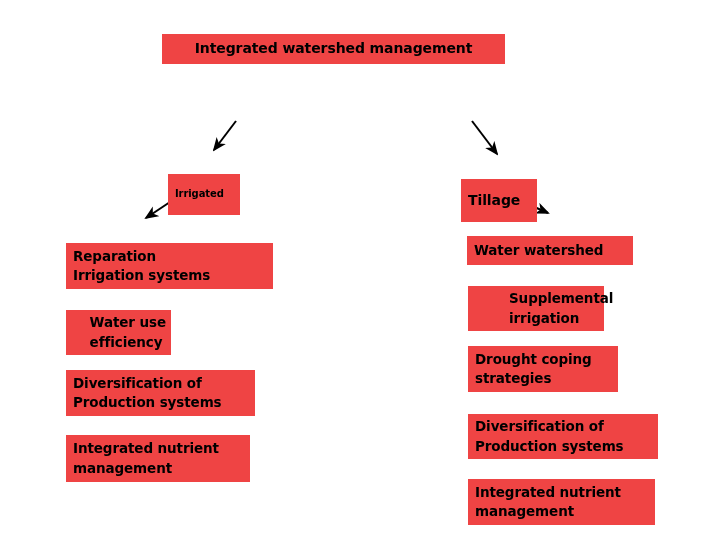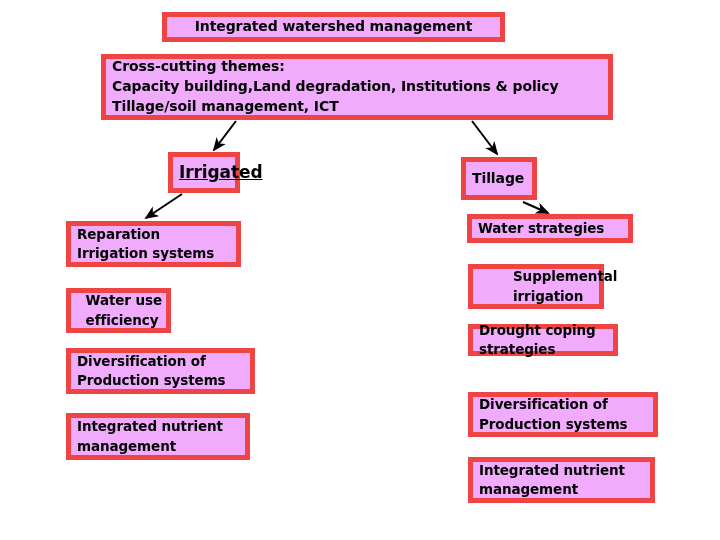--- a/index.html
+++ b/index.html
@@ -13,33 +13,34 @@
   #canvas {
     position: relative;
     width: 720px;
     height: 540px;
     background: #ffffff;
     overflow: hidden;
   }
   .node {
     position: absolute;
     box-sizing: border-box;
-    border: 5px solid #ef4444;
-    background: #f0abfc;
+    border: 1px solid #ef4444;
+    background: #ef4444;
     color: #000000;
     font-family: "DejaVu Sans", sans-serif;
     font-weight: bold;
     font-size: 13.5px;
     line-height: 1.42;
     letter-spacing: -0.1px;
     display: flex;
     flex-direction: column;
     justify-content: center;
     white-space: pre-line;
     z-index: 2;
+    margin-top: 22px;
   }
   .node.pad-left {
     padding-left: 6px;
     padding-right: 4px;
     text-align: left;
   }
   .node.center {
     align-items: center;
     text-align: center;
   }
@@ -69,45 +70,40 @@
         <line x1="182" y1="194" x2="146" y2="218" stroke="#000000" stroke-width="2" marker-end="url(#arrowhead)"></line>
         <line x1="472" y1="121" x2="497" y2="154" stroke="#000000" stroke-width="2" marker-end="url(#arrowhead)"></line>
         <line x1="523" y1="202" x2="548" y2="213" stroke="#000000" stroke-width="2" marker-end="url(#arrowhead)"></line>
       </g>
   </svg>
 
   <div class="node center" id="title-box" style="left: 162px; top: 12px; width: 343px; height: 30px; font-size: 14px;">
     <span>Integrated watershed management</span>
   </div>
 
-  <div class="node pad-left" id="themes-box" style="left: 101px; top: 54px; width: 512px; height: 66px; font-size: 14px;">
-    <span>Cross-cutting themes:
-Capacity building,Land degradation, Institutions &amp; policy
-Tillage/soil management, ICT</span>
-  </div>
 
   <div id="branch-layer">
-      <div class="node pad-left" style="left: 168px; top: 152px; width: 72px; height: 41px; font-size: 17px; text-decoration: underline;"><span>Irrigated</span></div>
+      <div class="node pad-left" style="left: 168px; top: 152px; width: 72px; height: 41px; font-size: 10px;"><span>Irrigated</span></div>
       <div class="node pad-left" style="left: 461px; top: 157px; width: 76px; height: 43px; font-size: 14px;"><span>Tillage</span></div>
     </div>
   <div id="irrigated-layer">
-      <div class="node pad-left" style="left: 66px; top: 221px; width: 175px; height: 46px;"><span>Reparation
+      <div class="node pad-left" style="left: 66px; top: 221px; width: 207px; height: 46px;"><span>Reparation
 Irrigation systems</span></div>
       <div class="node pad-left" style="left: 66px; top: 288px; width: 105px; height: 45px; align-items: flex-end;"><span>Water use
 efficiency</span></div>
       <div class="node pad-left" style="left: 66px; top: 348px; width: 189px; height: 46px;"><span>Diversification of
 Production systems</span></div>
       <div class="node pad-left" style="left: 66px; top: 413px; width: 184px; height: 47px;"><span>Integrated nutrient
 management</span></div>
     </div>
   <div id="rainfed-layer">
-      <div class="node pad-left" style="left: 467px; top: 214px; width: 166px; height: 29px;"><span>Water strategies</span></div>
+      <div class="node pad-left" style="left: 467px; top: 214px; width: 166px; height: 29px;"><span>Water watershed</span></div>
       <div class="node pad-left" style="left: 468px; top: 264px; width: 136px; height: 45px; padding-left: 40px;"><span>Supplemental
 irrigation</span></div>
-      <div class="node pad-left" style="left: 468px; top: 324px; width: 150px; height: 32px;"><span>Drought coping
+      <div class="node pad-left" style="left: 468px; top: 324px; width: 150px; height: 46px;"><span>Drought coping
 strategies</span></div>
       <div class="node pad-left" style="left: 468px; top: 392px; width: 190px; height: 45px;"><span>Diversification of
 Production systems</span></div>
       <div class="node pad-left" style="left: 468px; top: 457px; width: 187px; height: 46px;"><span>Integrated nutrient
 management</span></div>
     </div>
 
 </div>
 
 </body></html>

